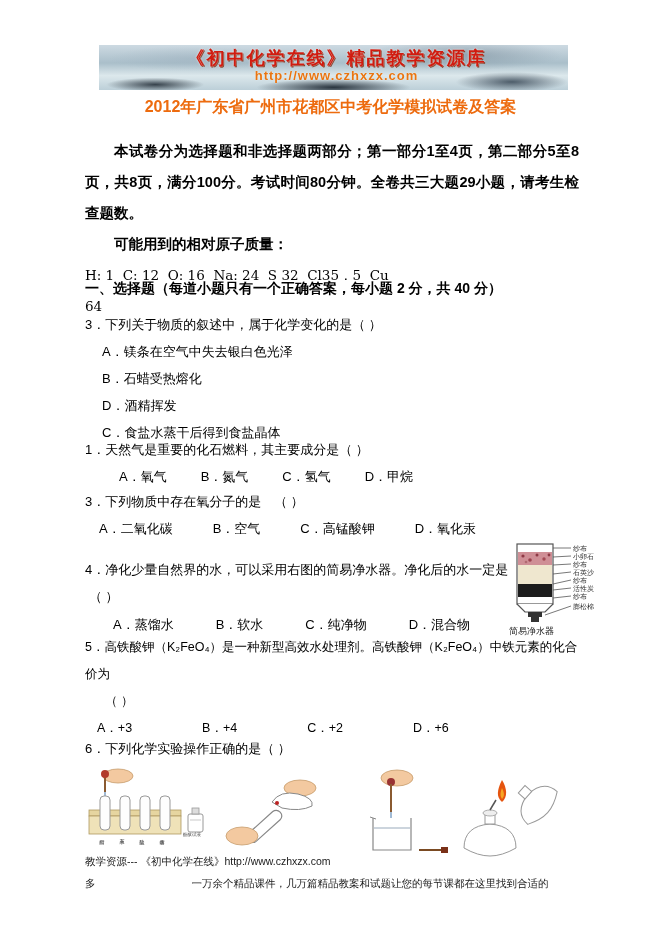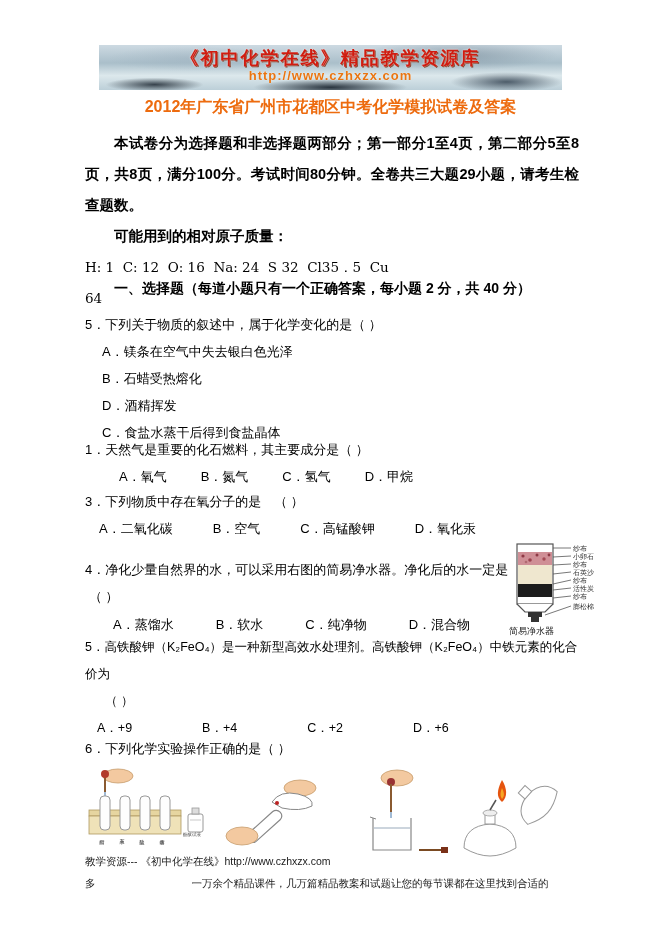--- a/index.html
+++ b/index.html
@@ -8,37 +8,37 @@
 
   
   .banner{position:absolute;left:99px;top:45px;width:463px;height:45px;overflow:hidden;
     background:
       radial-gradient(ellipse 70px 10px at 12% 88%, rgba(30,40,50,.85), rgba(30,40,50,0) 70%),
       radial-gradient(ellipse 110px 12px at 50% 94%, rgba(25,35,45,.9), rgba(25,35,45,0) 70%),
       radial-gradient(ellipse 80px 14px at 88% 82%, rgba(45,60,75,.8), rgba(45,60,75,0) 70%),
       radial-gradient(ellipse 140px 22px at 78% 22%, rgba(100,120,135,.45), rgba(100,120,135,0) 70%),
       radial-gradient(ellipse 120px 18px at 20% 30%, rgba(150,170,185,.4), rgba(150,170,185,0) 70%),
       linear-gradient(180deg,#cddae2 0%,#aabfca 40%,#dce8ec 68%,#bccfd8 100%);
-    text-align:center;}
+    text-align:center;padding-left:6px;}
   .banner-title{margin-top:3px;font-size:18px;line-height:20px;font-weight:bold;color:#d01c10;
     letter-spacing:2px;text-shadow:0 0 2px #f5f5f5,1px 1px 0 #7a2a10;}
   .banner-url{font-size:13px;line-height:15px;font-weight:bold;color:#e87512;letter-spacing:1px;
     text-shadow:0 0 1px #fff;}
 
   .doc-title{position:absolute;left:0;top:97px;width:661px;text-align:center;
     font-size:16px;font-weight:bold;color:#ed6b0e;}
 
-  .intro{position:absolute;left:85px;top:128px;width:494px;}
+  .intro{position:absolute;left:85px;top:136px;width:494px;}
   .intro-p{font-weight:bold;font-size:14.5px;line-height:31px;text-indent:2em;text-align:justify;}
   .atomic{font-size:14.5px;line-height:31px;text-indent:2em;}
   .atomic-label{font-weight:bold;}
   .atomic-values{font-family:"DejaVu Serif",serif;font-size:13.5px;white-space:pre;}
   .atomic-tail{font-family:"DejaVu Serif",serif;font-size:13.5px;line-height:30px;}
 
-  .sec-heading{position:absolute;left:85px;top:280px;width:494px;font-weight:bold;font-size:14px;margin-left:29px;}
+  .sec-heading{position:absolute;left:85px;top:280px;width:494px;font-weight:bold;font-size:14px;}
 
   .q{position:absolute;left:85px;width:494px;font-size:13px;line-height:27px;}
   .q-opts-stacked div{padding-left:17px;}
   .opts-row{display:flex;align-items:center;}
   .paren-line{padding-left:4px;}
   .q5-paren{padding-left:20px;}
 
   .q1{top:311px;}
   .q2{top:436px;}
   .q3{top:488px;}
@@ -85,21 +85,21 @@
     <div class="intro-p">本试卷分为选择题和非选择题两部分；第一部分1至4页，第二部分5至8页，共8页，满分100分。考试时间80分钟。全卷共三大题29小题，请考生检查题数。</div>
     <div class="atomic">
       <span class="atomic-label">可能用到的相对原子质量：</span><span class="atomic-values">H: 1  C: 12  O: 16  Na: 24  S 32  Cl35．5  Cu</span>
     </div>
     <div class="atomic-tail">64</div>
   </div>
 
   <div class="sec-heading">一、选择题（每道小题只有一个正确答案，每小题 2 分，共 40 分）</div>
 
   <div class="q q1">
-    <div>5．下列关于物质的叙述中，属于化学变化的是（  ）</div>
+    <div>3．下列关于物质的叙述中，属于化学变化的是（  ）</div>
     <div class="q-opts-stacked">
       <div>A．镁条在空气中失去银白色光泽</div>
       <div>B．石蜡受热熔化</div>
       <div>D．酒精挥发</div>
       <div>C．食盐水蒸干后得到食盐晶体</div>
     </div>
   </div>
 
   <div class="q q2">
     <div>1．天然气是重要的化石燃料，其主要成分是（ ）</div>
@@ -129,21 +129,21 @@
       <span>B．软水</span>
       <span>C．纯净物</span>
       <span>D．混合物</span>
     </div>
   </div>
 
   <div class="q q5">
     <div>5．高铁酸钾（K₂FeO₄）是一种新型高效水处理剂。高铁酸钾（K₂FeO₄）中铁元素的化合价为</div>
     <div class="q5-paren">（ ）</div>
     <div class="opts-row">
-      <span>A．+9</span>
+      <span>A．+3</span>
       <span>B．+4</span>
       <span>C．+2</span>
       <span>D．+6</span>
     </div>
   </div>
 
   <div class="q q6">
     <div>6．下列化学实验操作正确的是（ ）</div>
   </div>
 

